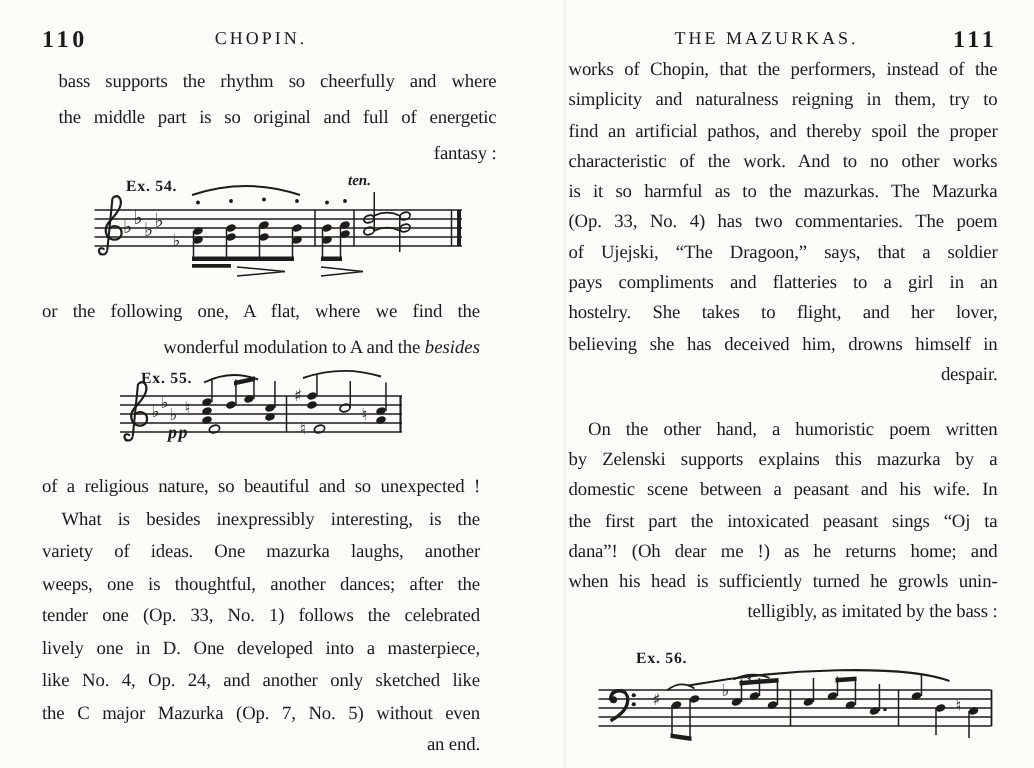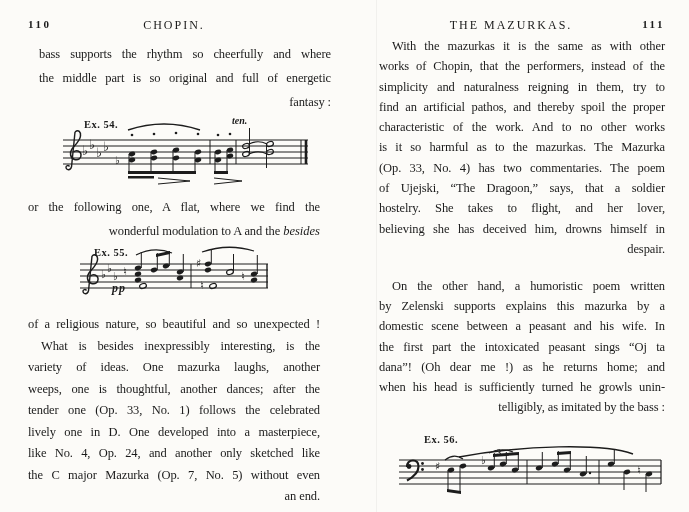--- a/index.html
+++ b/index.html
@@ -8,21 +8,21 @@
     background:#fcfbf8;
     font-family:"Liberation Serif","DejaVu Serif",serif;
     color:#1b1b1b;
   }
   .gutter{position:absolute;left:376px;top:0;width:1px;height:100%;background:rgba(0,0,0,0.045);}
   .page{position:absolute;top:0;height:100%;}
   #leftPage{left:28px;width:292px;}
   #rightPage{left:379px;width:286px;}
 
   .runhead{position:absolute;top:18px;font-size:12px;font-weight:400;letter-spacing:2px;}
-  .pagenum{position:absolute;top:18px;font-size:11px;font-weight:700;letter-spacing:2.5px;}
+  .pagenum{position:absolute;top:18px;font-size:16px;font-weight:700;letter-spacing:2.5px;}
   .head-center{left:0;right:0;text-align:center;}
   #rightPage .head-center{right:22px;}
   .num-left{left:0;}
   .num-right{right:0;}
 
   .para{position:absolute;left:0;width:100%;font-size:12.5px;letter-spacing:-0.1px;}
   #lp1{top:42px;line-height:24px;margin-left:11px;}
   #lp2{top:196px;line-height:23.5px;}
   #lp3{top:314px;line-height:21.5px;}
   #rp1{top:36px;line-height:20.3px;}
@@ -225,28 +225,28 @@
         <span class="ln nojust"><span>an end.</span></span>
       </div>
   </div>
 
   <div class="page" id="rightPage">
     <span class="runhead head-center">THE MAZURKAS.</span>
     <span class="pagenum num-right">111</span>
 
     <div class="para" id="rp1">
 
-    <span class="ln indent"><span>With the mazurkas it is the same as with other</span></span>
         <span class="ln"><span>works of Chopin, that the performers, instead of the</span></span>
         <span class="ln"><span>simplicity and naturalness reigning in them, try to</span></span>
         <span class="ln"><span>find an artificial pathos, and thereby spoil the proper</span></span>
         <span class="ln"><span>characteristic of the work. And to no other works</span></span>
         <span class="ln"><span>is it so harmful as to the mazurkas. The Mazurka</span></span>
         <span class="ln"><span>(Op. 33, No. 4) has two commentaries. The poem</span></span>
         <span class="ln"><span>of Ujejski, “The Dragoon,” says, that a soldier</span></span>
+        <span class="ln"><span>pays compliments and flatteries to a girl in an</span></span>
         <span class="ln"><span>hostelry. She takes to flight, and her lover,</span></span>
         <span class="ln"><span>believing she has deceived him, drowns himself in</span></span>
         <span class="ln nojust"><span>despair.</span></span>
       </div>
 
     <div class="para" id="rp2">
 
     <span class="ln indent"><span>On the other hand, a humoristic poem written</span></span>
         <span class="ln"><span>by Zelenski supports explains this mazurka by a</span></span>
         <span class="ln"><span>domestic scene between a peasant and his wife. In</span></span>

